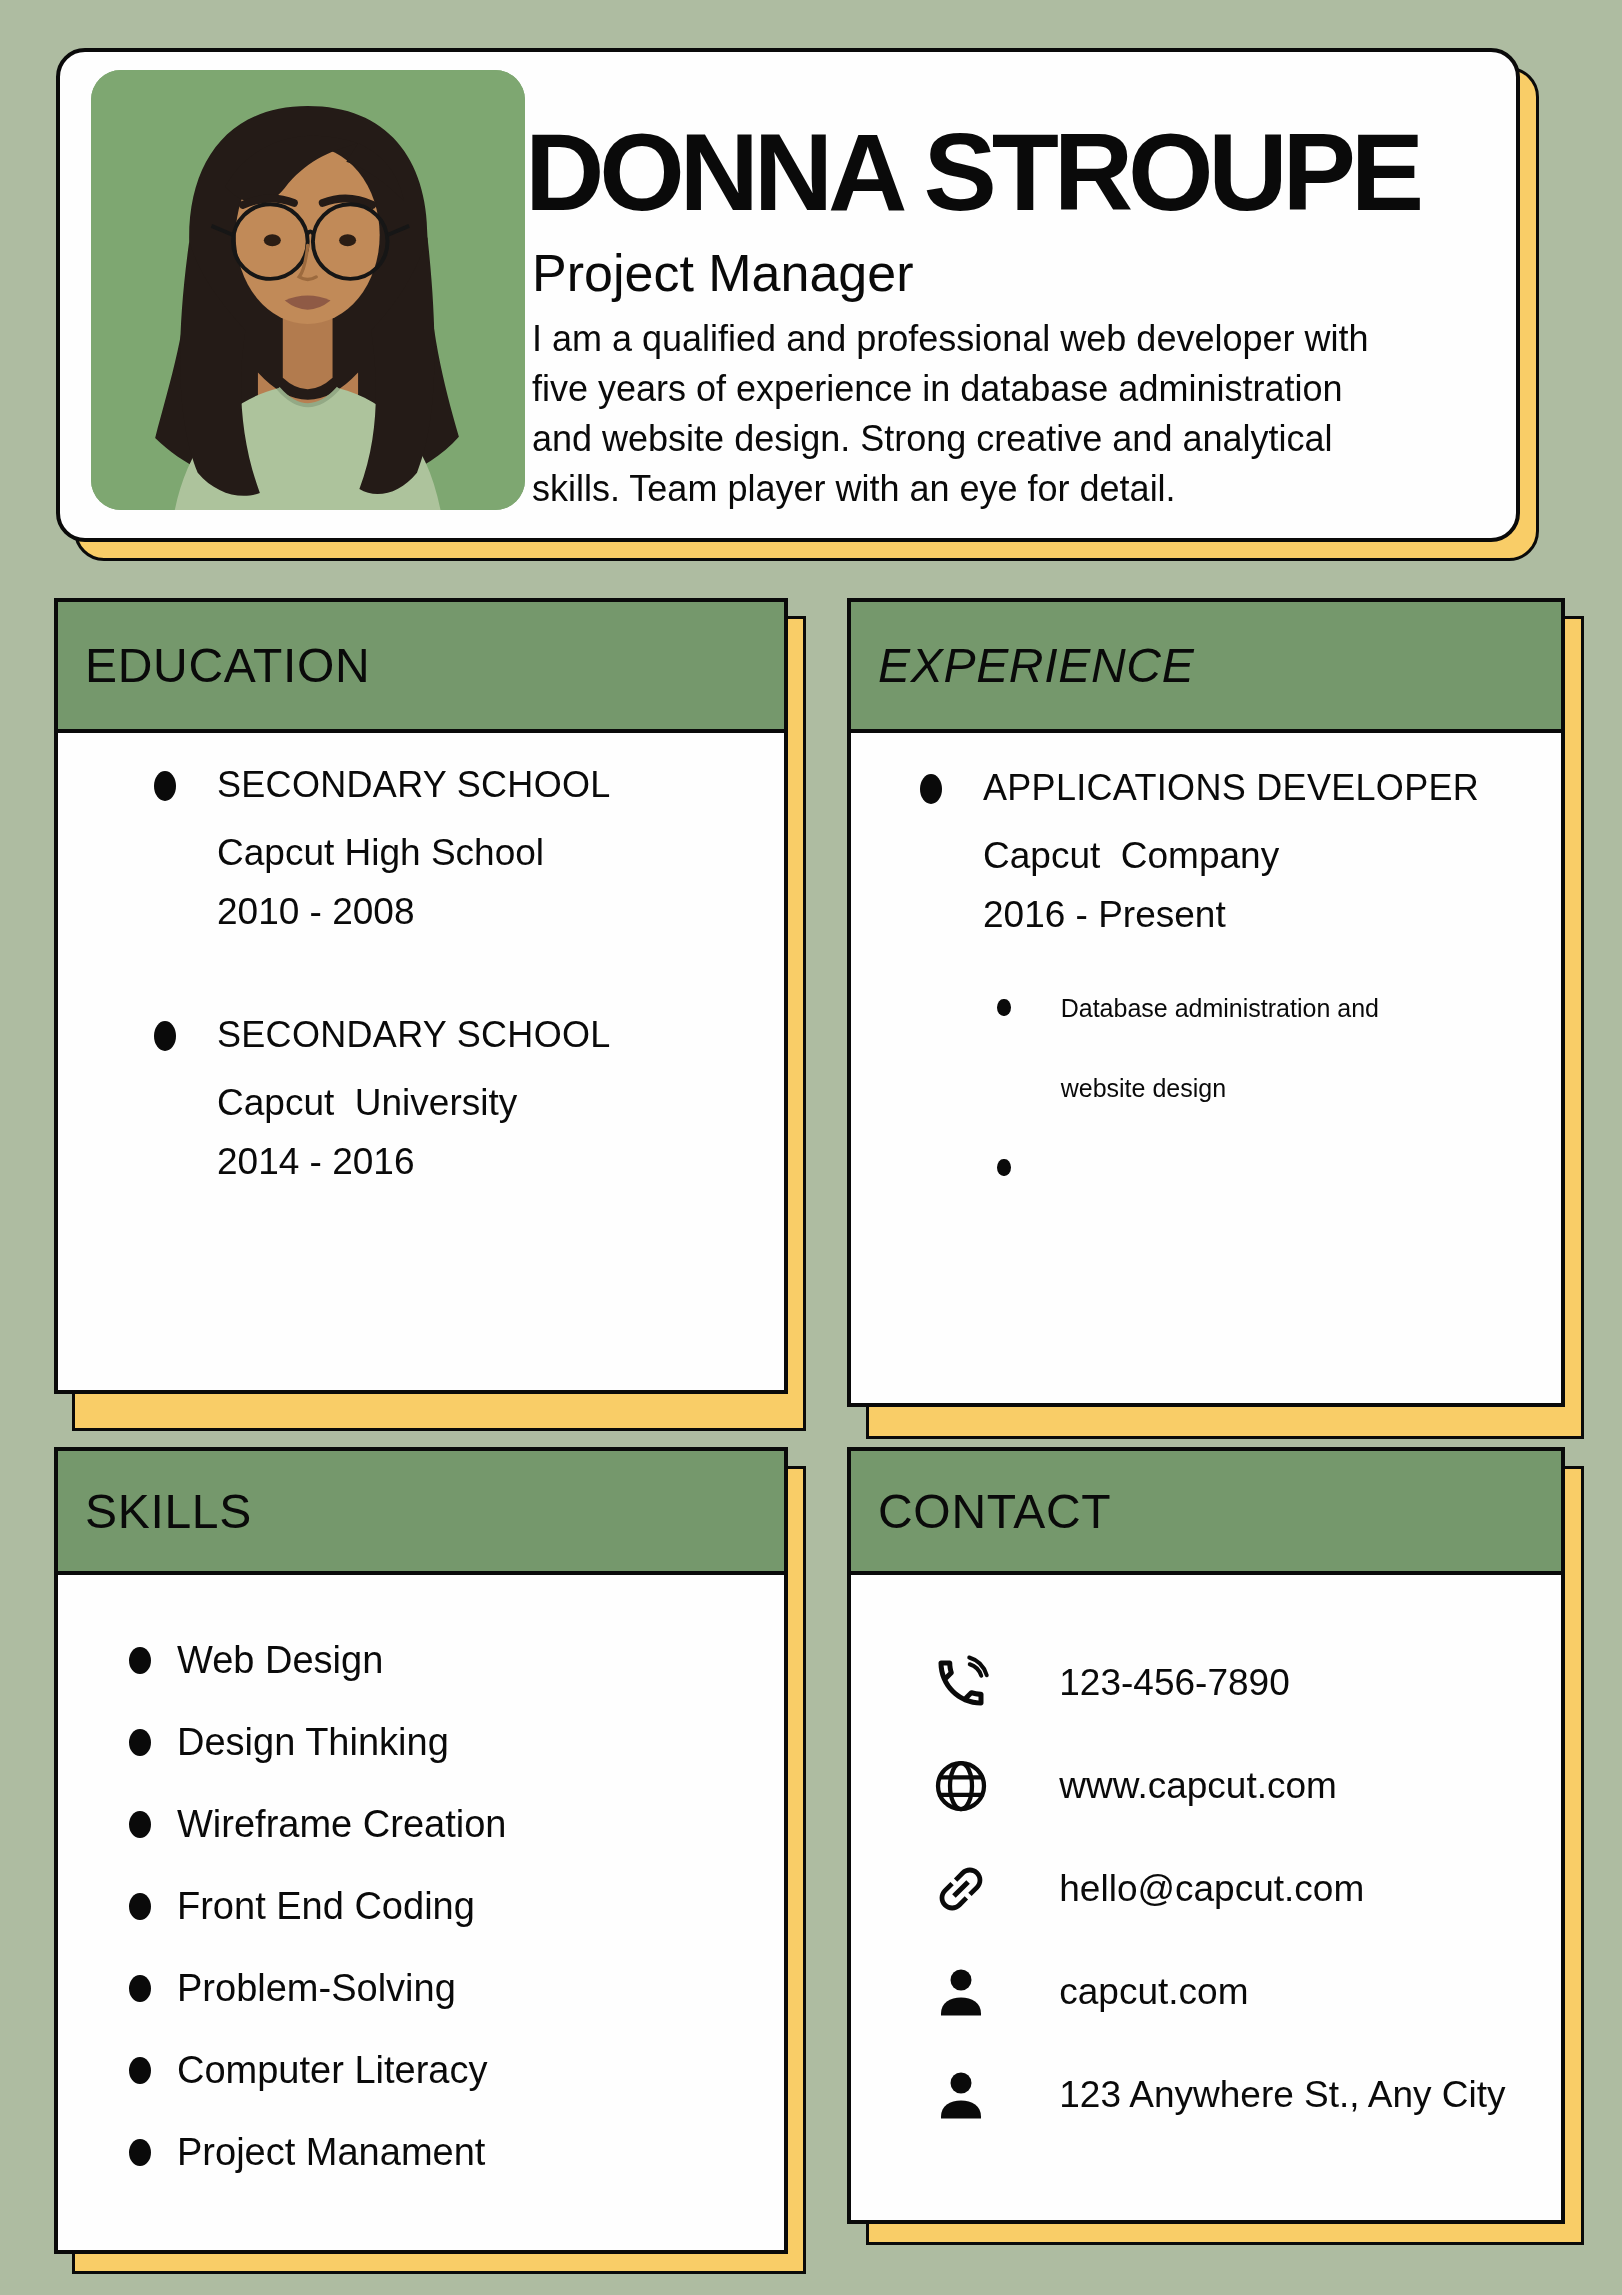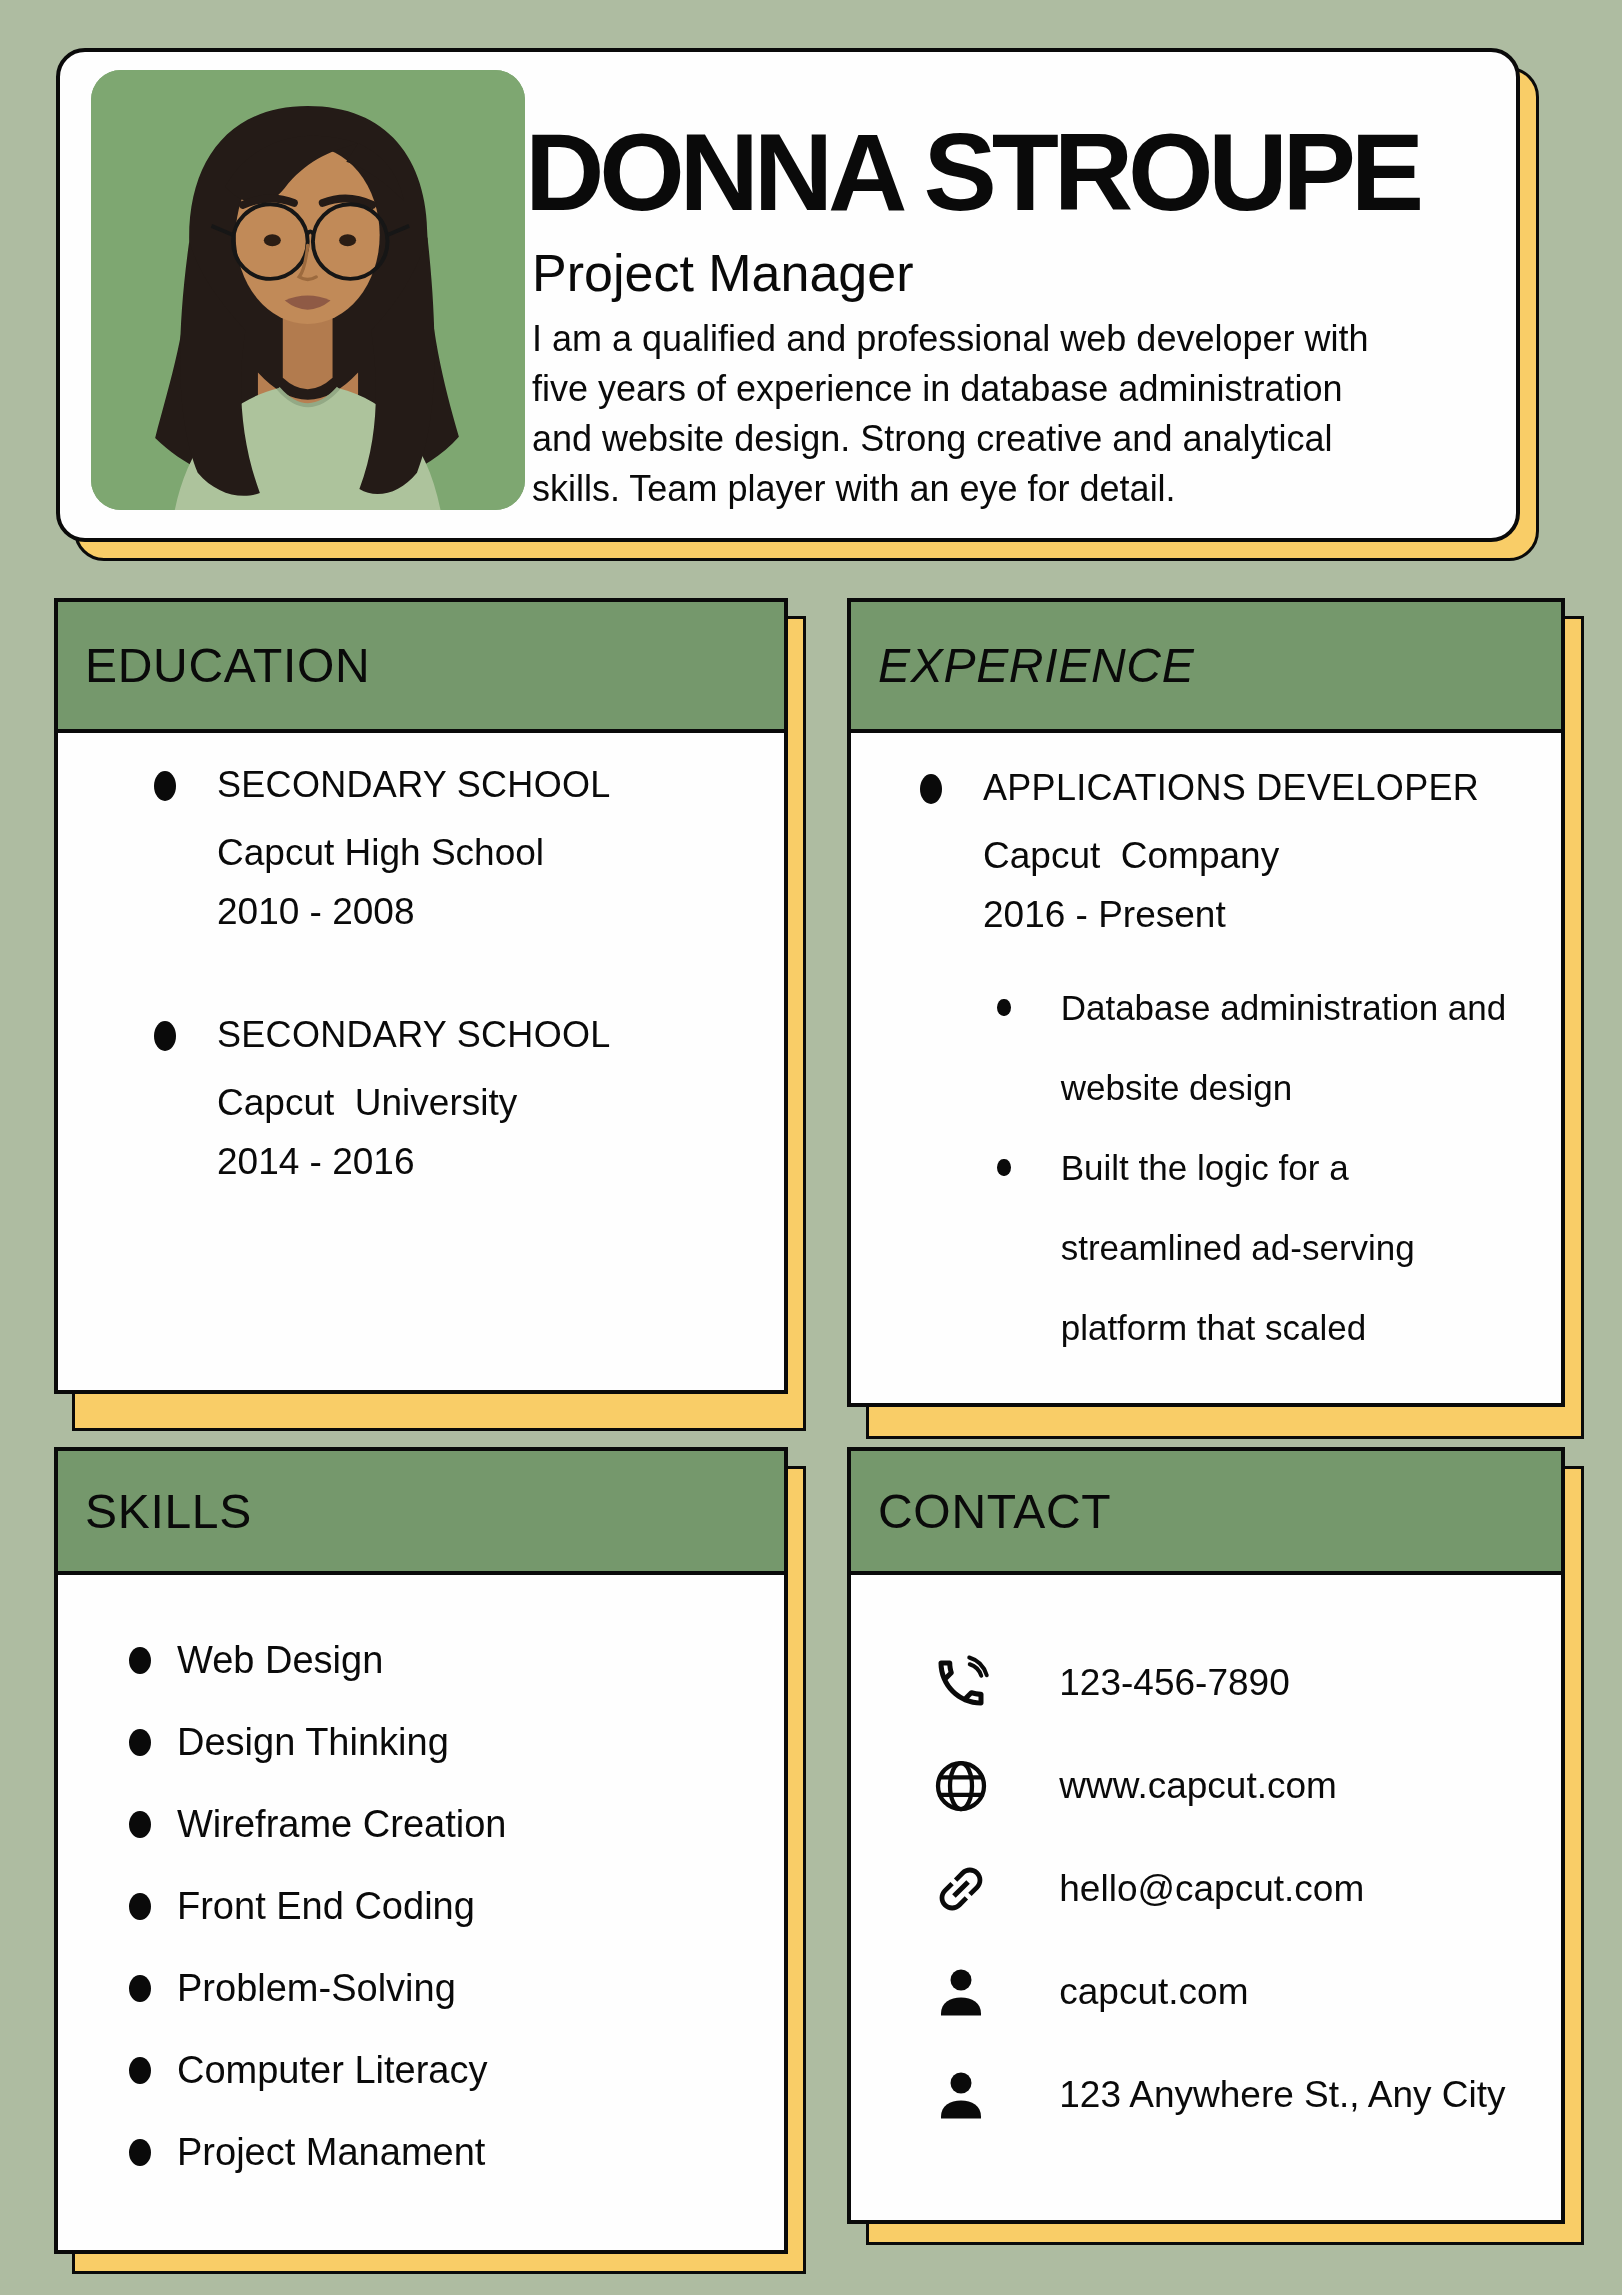--- a/index.html
+++ b/index.html
@@ -51,21 +51,21 @@
   .entry{display:flex;align-items:flex-start;}
   .dot-lg{flex:0 0 auto;width:22px;height:30px;background:#0a0a0a;border-radius:50%;margin-top:6.5px;}
   .dot-md{flex:0 0 auto;width:22px;height:27.5px;background:#0a0a0a;border-radius:50%;}
   .dot-sm{flex:0 0 auto;width:13.7px;height:17.7px;background:#0a0a0a;border-radius:50%;}
   .entry-text{margin-left:41px;}
   .entry-head{font-size:36px;letter-spacing:0.3px;margin-bottom:17px;white-space:pre;}
   .entry-line{font-size:37px;line-height:59px;white-space:pre;}
   .sub-list{margin-top:23.6px;}
   .sub-item{display:flex;align-items:flex-start;}
   .sub-item .dot-sm{margin-left:77px;margin-top:31px;}
-  .sub-text{margin-left:50px;font-size:35px;line-height:80px;white-space:pre-line;}
+  .sub-text{margin-left:50px;font-size:25px;line-height:80px;white-space:pre-line;}
   
   .skill-row{display:flex;align-items:center;margin-bottom:39px;}
   .skill-row .dot-md{margin-right:26px;}
   .skill-label{font-size:38px;}
   
   .contact-row{display:flex;align-items:center;margin-bottom:41px;gap:48px;}
   .c-icon{flex:0 0 auto;width:65px;height:62px;display:flex;align-items:center;justify-content:center;}
   .c-icon svg{width:60px;height:60px;}
   .c-text{margin-left:18.3px;font-size:37px;}
 </style>
@@ -162,23 +162,20 @@
         </div>
       </div>
       <div class="sub-list">
         <div class="sub-item">
           <span class="dot-sm"></span>
           <div class="sub-text">Database administration and
  website design</div>
         </div>
         <div class="sub-item">
           <span class="dot-sm"></span>
-          <div class="sub-text">Built the logic for a
-streamlined ad-serving
-platform that scaled</div>
         </div>
       </div>
     </div>
   </div>
 
   <div class="sec-shadow" style="left:72px;top:1466px;width:734px;height:808px;"></div>
   <div class="sec-card" style="left:54px;top:1447px;width:734px;height:807px;">
     <div class="sec-head" style="height:124px;">
       <span>SKILLS</span>
     </div>

